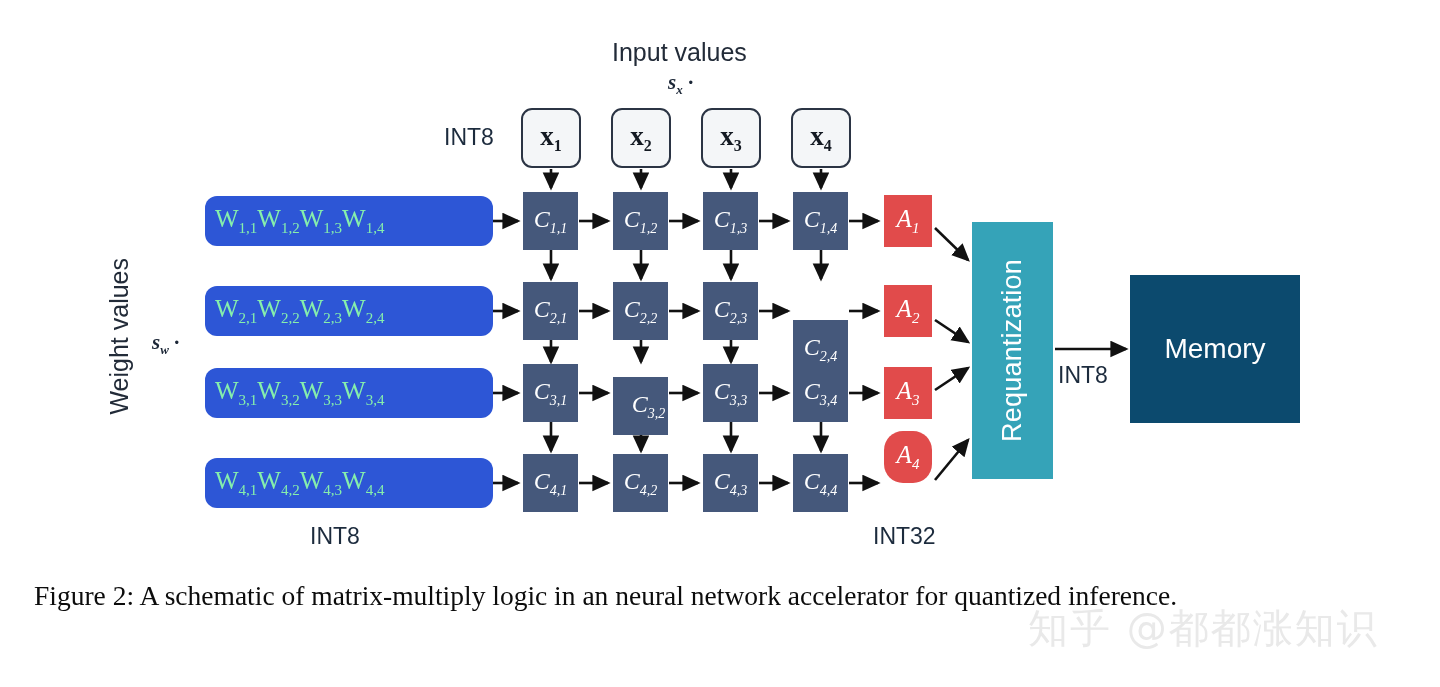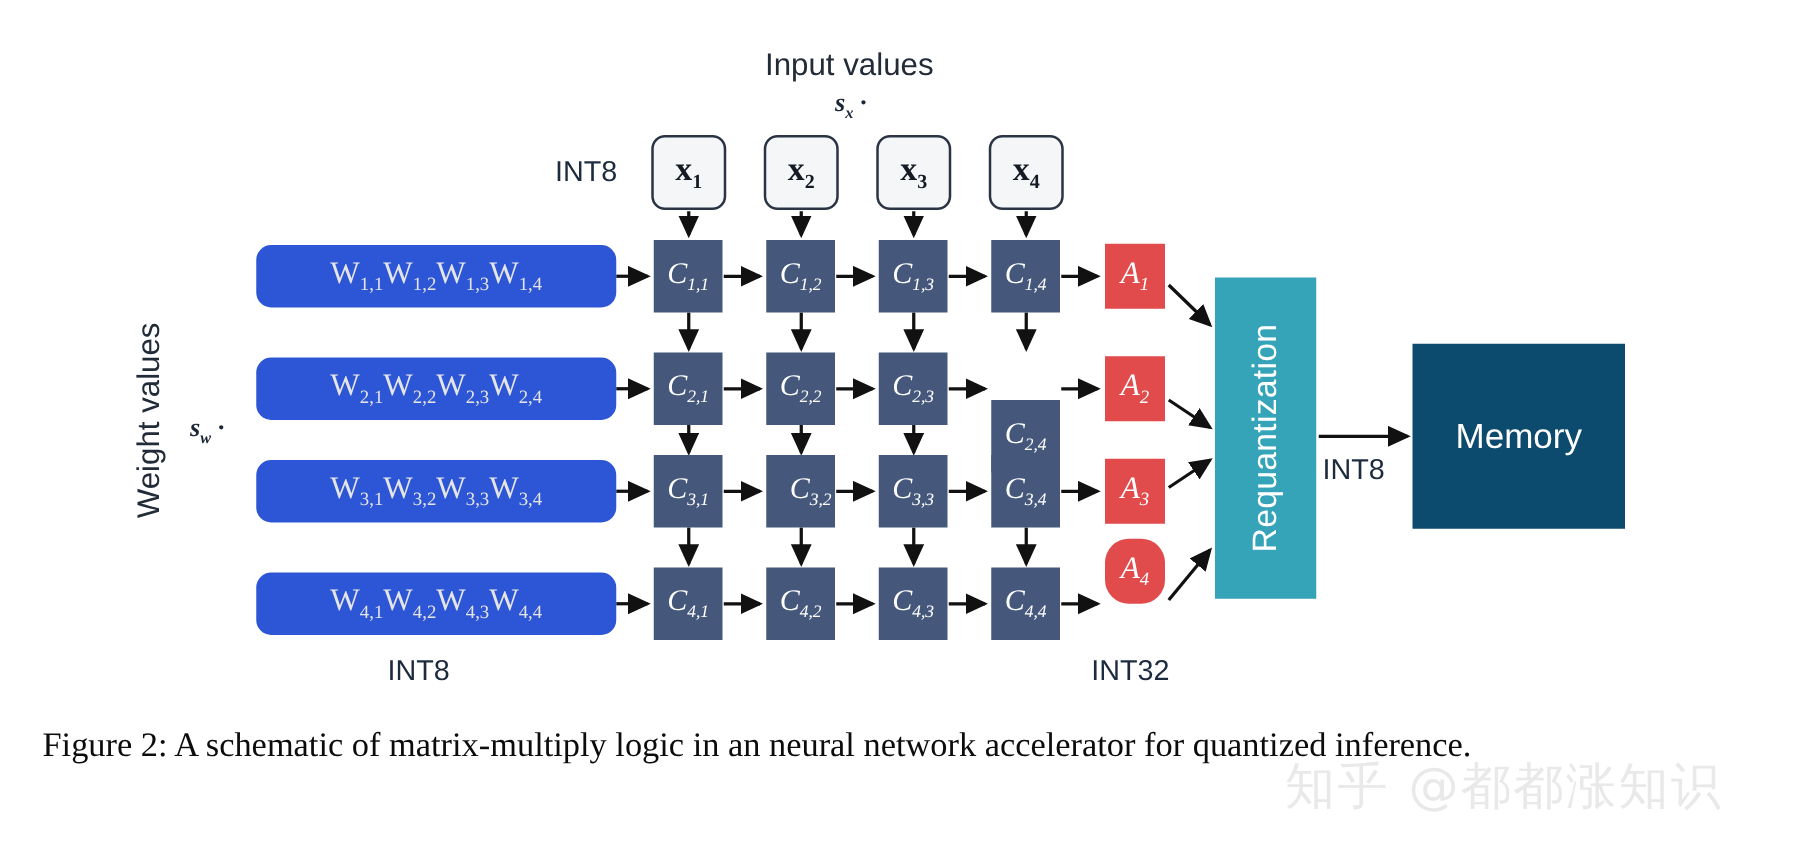--- a/index.html
+++ b/index.html
@@ -70,23 +70,23 @@
 
   
   .wrow {
     width: 288px;
     height: 50px;
     background: #2d56d6;
     border-radius: 12px;
     box-sizing: border-box;
     display: flex;
     align-items: center;
-    justify-content: center;
+    justify-content: flex-start;
     padding: 0 10px;
-    color: #e5e5e5;
+    color: #86efac;
     font-family: "Liberation Serif", serif;
     font-size: 25px;
   }
   .wrow .wcell { white-space: nowrap; }
   .wrow sub { font-size: 15px; }
 
   
   .ccell {
     width: 55px;
     height: 58px;
@@ -336,21 +336,21 @@
   <div class="abs ccell" style="left:703px; top:282px;">
       <span><span>C</span><sub>2,3</sub></span>
     </div>
   <div class="abs ccell" style="left:793px; top:282px;margin-top:38px;">
       <span><span>C</span><sub>2,4</sub></span>
     </div>
 
   <div class="abs ccell" style="left:523px; top:364px;">
       <span><span>C</span><sub>3,1</sub></span>
     </div>
-  <div class="abs ccell" style="left:613px; top:364px;padding-left:16px;">
+  <div class="abs ccell" style="left:613px; top:377px;padding-left:16px;">
       <span><span>C</span><sub>3,2</sub></span>
     </div>
   <div class="abs ccell" style="left:703px; top:364px;">
       <span><span>C</span><sub>3,3</sub></span>
     </div>
   <div class="abs ccell" style="left:793px; top:364px;">
       <span><span>C</span><sub>3,4</sub></span>
     </div>
 
   <div class="abs ccell" style="left:523px; top:454px;">

